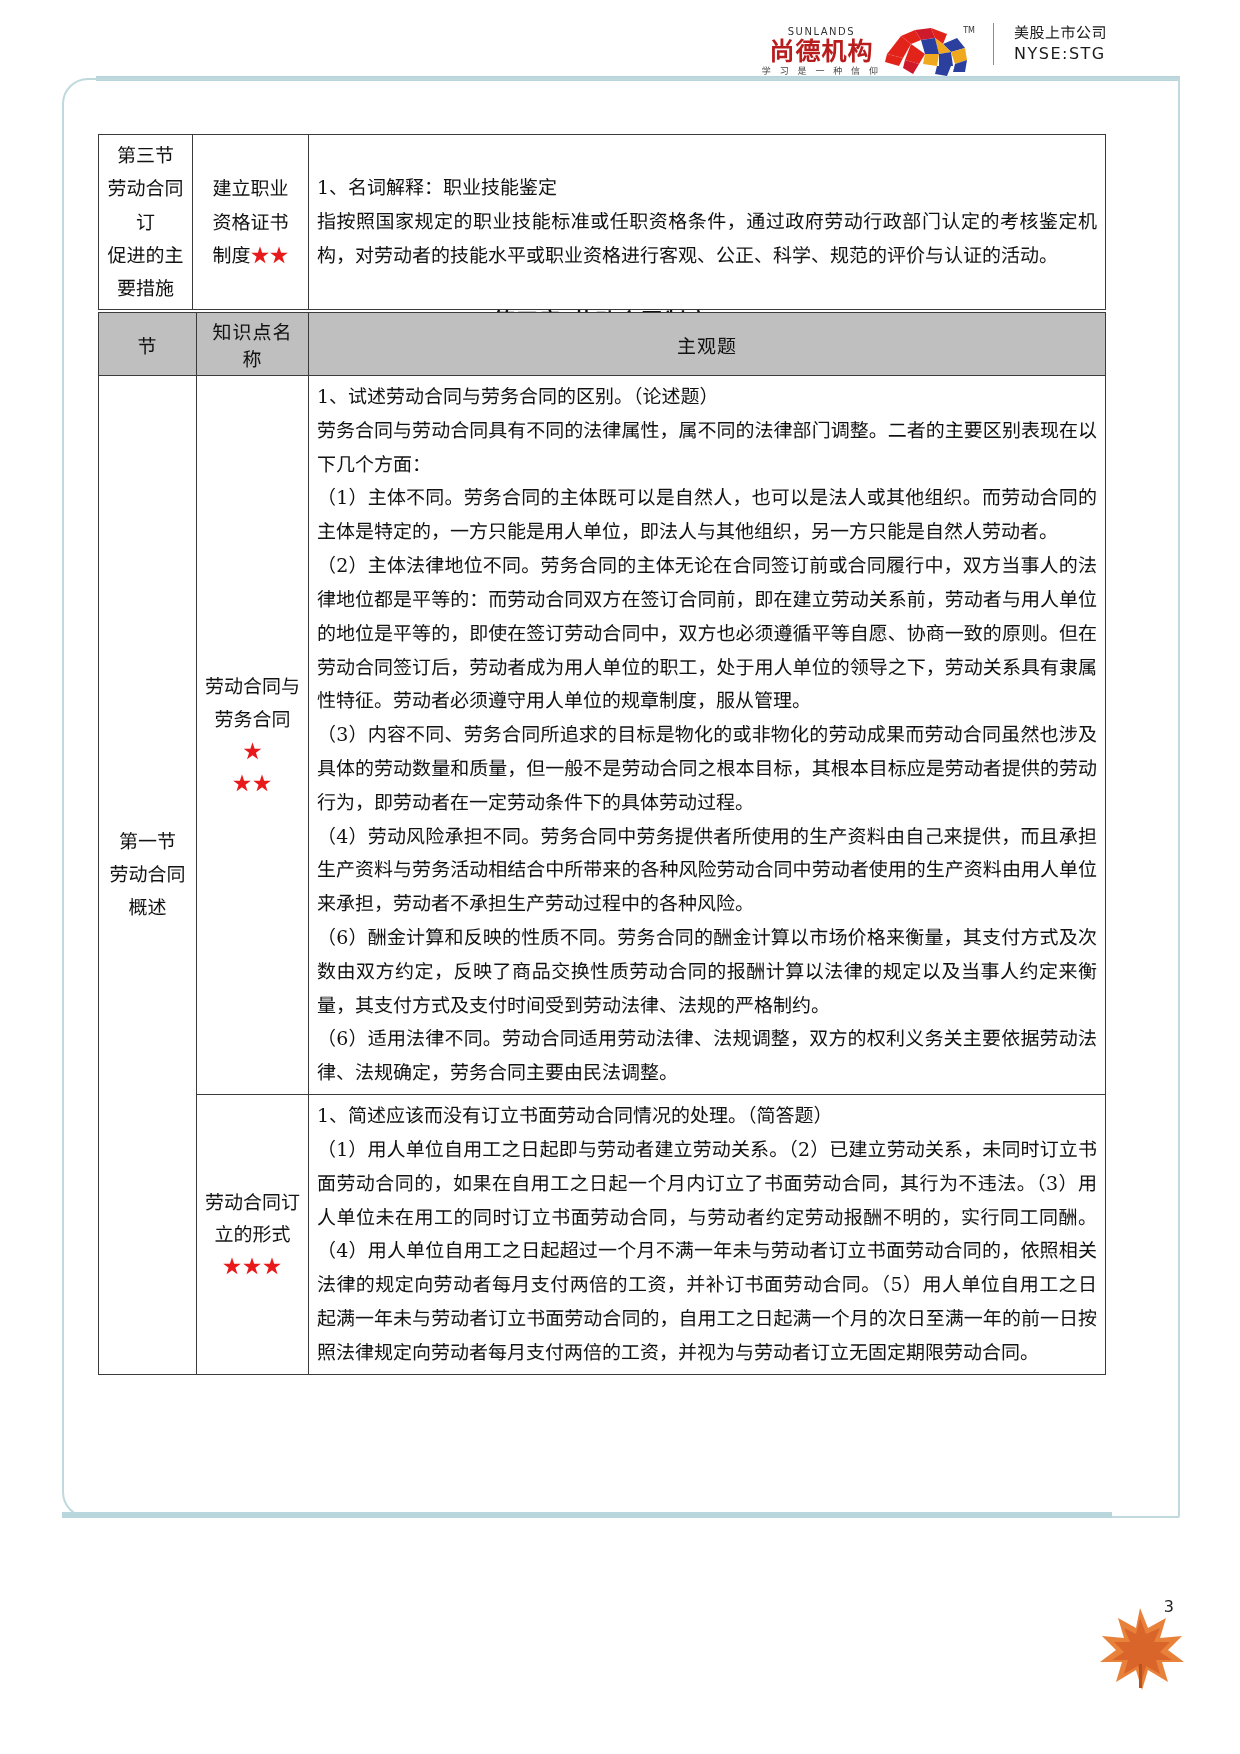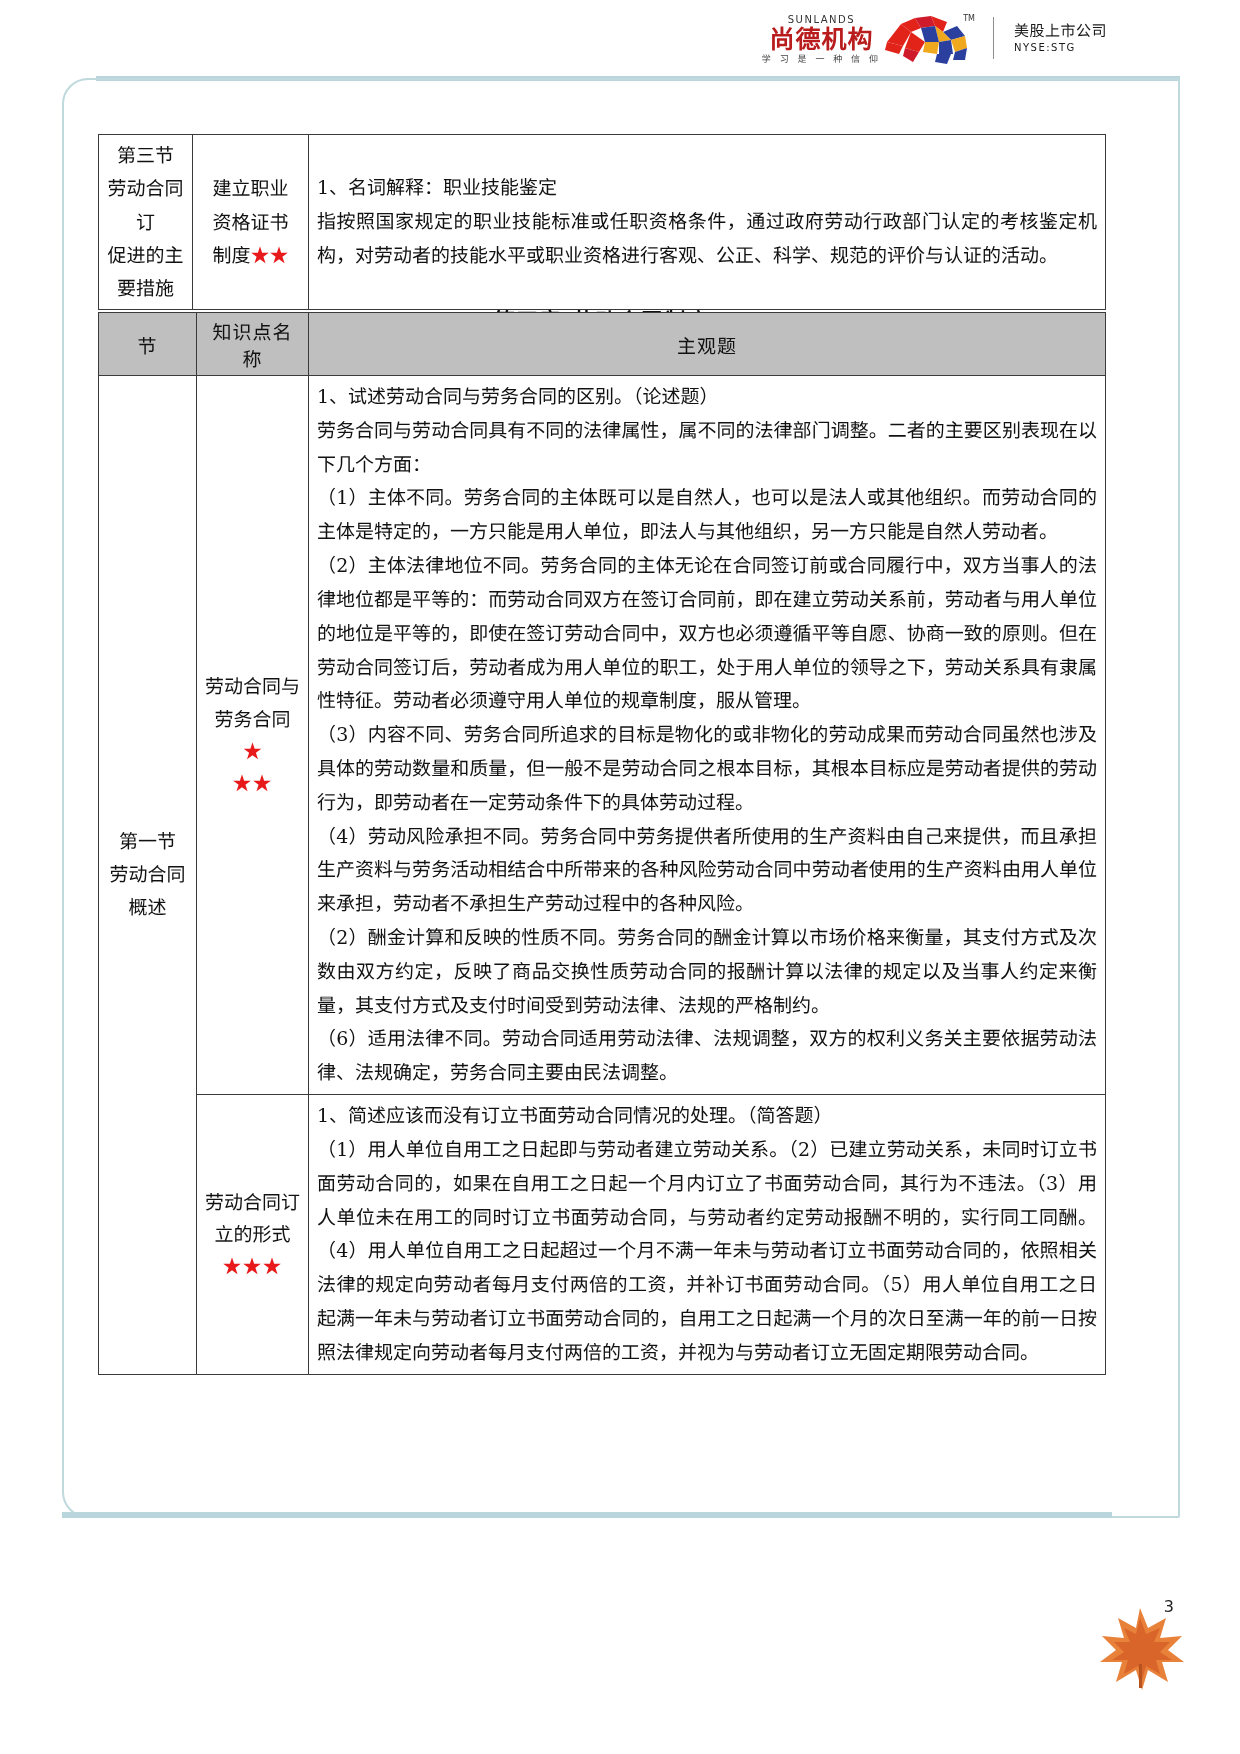--- a/index.html
+++ b/index.html
@@ -91,20 +91,21 @@
     font-size: 9px;
     letter-spacing: 3px;
     color: #444;
     margin-top: 3px;
   }
   .bull-logo {
     position: relative;
     width: 92px;
     height: 52px;
     margin-left: -4px;
+    margin-top: 12px;
   }
   .bull-logo svg { display:block; }
   .tm-mark {
     position: absolute;
     right: -2px;
     top: 2px;
     font-size: 8px;
     color: #333;
     font-family: "DejaVu Sans", sans-serif;
   }
@@ -120,21 +121,21 @@
     justify-content: center;
     line-height: 1.35;
     font-family: "DejaVu Sans", sans-serif;
   }
   .brand-cn {
     font-size: 15px;
     color: #1a1a1a;
     letter-spacing: 0.5px;
   }
   .brand-en {
-    font-size: 10px;
+    font-size: 16px;
     color: #1a1a1a;
     letter-spacing: 1.5px;
   }
 
   
   table.doc-table {
     border-collapse: collapse;
     table-layout: fixed;
     font-family: "DejaVu Serif", "Liberation Serif", serif;
   }
@@ -341,21 +342,21 @@
         </div>
         <span class="stars-line">★★</span>
       </td>
       <td class="cell-body">
         <p>1、试述劳动合同与劳务合同的区别。（论述题）</p>
         <p>劳务合同与劳动合同具有不同的法律属性，属不同的法律部门调整。二者的主要区别表现在以下几个方面：</p>
         <p>（1）主体不同。劳务合同的主体既可以是自然人，也可以是法人或其他组织。而劳动合同的主体是特定的，一方只能是用人单位，即法人与其他组织，另一方只能是自然人劳动者。</p>
         <p>（2）主体法律地位不同。劳务合同的主体无论在合同签订前或合同履行中，双方当事人的法律地位都是平等的：而劳动合同双方在签订合同前，即在建立劳动关系前，劳动者与用人单位的地位是平等的，即使在签订劳动合同中，双方也必须遵循平等自愿、协商一致的原则。但在劳动合同签订后，劳动者成为用人单位的职工，处于用人单位的领导之下，劳动关系具有隶属性特征。劳动者必须遵守用人单位的规章制度，服从管理。</p>
         <p>（3）内容不同、劳务合同所追求的目标是物化的或非物化的劳动成果而劳动合同虽然也涉及具体的劳动数量和质量，但一般不是劳动合同之根本目标，其根本目标应是劳动者提供的劳动行为，即劳动者在一定劳动条件下的具体劳动过程。</p>
         <p>（4）劳动风险承担不同。劳务合同中劳务提供者所使用的生产资料由自己来提供，而且承担生产资料与劳务活动相结合中所带来的各种风险劳动合同中劳动者使用的生产资料由用人单位来承担，劳动者不承担生产劳动过程中的各种风险。</p>
-        <p>（2）酬金计算和反映的性质不同。劳务合同的酬金计算以市场价格来衡量，其支付方式及次数由双方约定，反映了商品交换性质劳动合同的报酬计算以法律的规定以及当事人约定来衡量，其支付方式及支付时间受到劳动法律、法规的严格制约。</p>
+        <p>（6）酬金计算和反映的性质不同。劳务合同的酬金计算以市场价格来衡量，其支付方式及次数由双方约定，反映了商品交换性质劳动合同的报酬计算以法律的规定以及当事人约定来衡量，其支付方式及支付时间受到劳动法律、法规的严格制约。</p>
         <p>（6）适用法律不同。劳动合同适用劳动法律、法规调整，双方的权利义务关主要依据劳动法律、法规确定，劳务合同主要由民法调整。</p>
       </td>
     </tr>
     <tr>
       <td class="kp-cell">
         <div>劳动合同订</div>
         <div>立的形式</div>
         <span class="stars-line">★★★</span>
       </td>
       <td class="cell-body">

